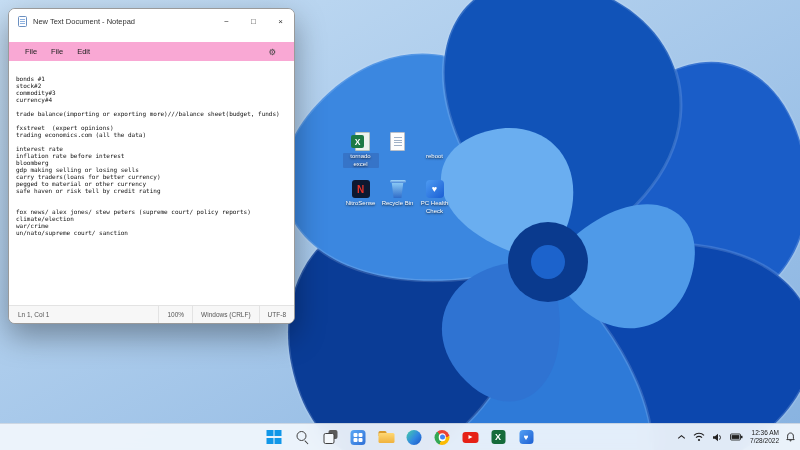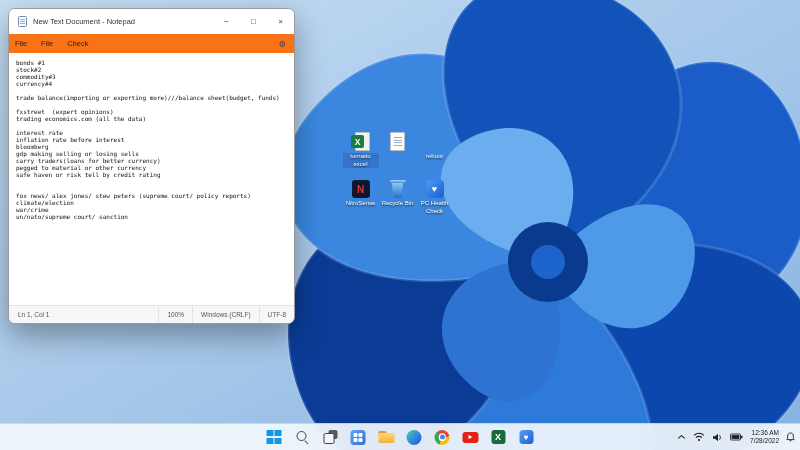--- a/index.html
+++ b/index.html
@@ -26,28 +26,28 @@
   .ic-rar .b3{background:#c0392b;}
   .ic-nitro{width:18px;height:18px;border-radius:3px;background:#0d1830;position:relative;}
   .ic-nitro::after{content:"N";position:absolute;inset:0;display:flex;align-items:center;justify-content:center;color:#e5342a;font-weight:bold;font-size:10px;}
   .ic-bin{position:relative;width:16px;height:19px;}
   .ic-bin::before{content:"";position:absolute;left:1px;top:3px;width:14px;height:16px;background:linear-gradient(180deg,#8ecdf8,#2f6cc8);clip-path:polygon(8% 0,92% 0,78% 100%,22% 100%);}
   .ic-bin::after{content:"";position:absolute;left:0;top:.5px;width:16px;height:3px;background:linear-gradient(180deg,#a8dbfa,#4a86d8);border-radius:1.5px;}
   .ic-ph{width:18px;height:18px;border-radius:4px;background:linear-gradient(135deg,#4d9bf2,#1a5ed4);position:relative;}
   .ic-ph::after{content:"♥";position:absolute;inset:0;display:flex;align-items:center;justify-content:center;color:#fff;font-size:9px;}
 
   
-  .notepad{position:absolute;left:8px;top:8px;width:287px;height:316px;background:#fff;border:1px solid #9a9a9a;border-radius:7px;box-shadow:0 12px 30px rgba(0,0,0,.35);display:flex;flex-direction:column;overflow:hidden;}
+  .notepad{position:absolute;left:8px;top:8px;width:287px;height:316px;background:#fff;border:1px solid #9a9a9a;border-radius:7px;box-shadow:0 12px 30px rgba(0,0,0,.35);display:flex;flex-direction:column;overflow:hidden;gap:8px;}
   .titlebar{height:25px;display:flex;align-items:center;padding-left:9px;gap:6px;flex:0 0 auto;background:#fff;}
   .np-appicon{width:9px;height:11px;border:1px solid #6a8fc0;border-radius:1.5px;background:#fdfdff;position:relative;flex:0 0 auto;}
   .np-appicon::before{content:"";position:absolute;left:1.2px;right:1.2px;top:2px;height:6px;background:repeating-linear-gradient(to bottom,#8db2e0 0 .8px,transparent .8px 2.1px);}
   .np-title{font-size:7.5px;color:#333;white-space:nowrap;}
   .winbtns{margin-left:auto;display:flex;height:100%;}
   .wb{width:27px;height:100%;display:flex;align-items:center;justify-content:center;font-size:8px;color:#333;}
-  .menubar{height:19px;display:flex;align-items:center;gap:2px;padding:0 0;flex:0 0 auto;background:#f97316;}
+  .menubar{height:19px;display:flex;align-items:center;gap:2px;padding:0 10px;flex:0 0 auto;background:#f9a8d4;}
   .menu{font-size:7.5px;color:#222;padding:2px 6px;border-radius:3px;}
   .gear{margin-left:auto;font-size:8.5px;color:#444;padding-right:8px;}
   .np-text{flex:1;font-family:"DejaVu Sans Mono",monospace;font-size:6px;line-height:7px;padding:6px 7px;color:#111;white-space:pre;overflow:hidden;}
   .statusbar{height:18px;border-top:1px solid #e3e3e3;background:#f7f7f7;display:flex;align-items:stretch;font-size:6.5px;color:#555;flex:0 0 auto;}
   .sb-cell{padding:0 8px;border-left:1px solid #e3e3e3;display:flex;align-items:center;white-space:nowrap;}
   .sb-first{flex:1;border-left:none;padding-left:9px;display:flex;align-items:center;}
 
   
   .taskbar{position:absolute;left:0;right:0;bottom:0;height:27px;background:rgba(241,246,252,.93);border-top:1px solid rgba(110,130,155,.25);backdrop-filter:blur(8px);}
   .tb-center{position:absolute;left:50%;top:0;height:100%;transform:translateX(-50%);display:flex;align-items:center;gap:5px;}
@@ -156,21 +156,21 @@
       <span class="np-title">New Text Document - Notepad</span>
       <span class="winbtns">
         <span class="wb">−</span>
         <span class="wb">□</span>
         <span class="wb">×</span>
       </span>
     </div>
     <div class="menubar">
       <span class="menu">File</span>
       <span class="menu">File</span>
-      <span class="menu">Check</span>
+      <span class="menu">Edit</span>
       <span class="gear">⚙</span>
     </div>
     <pre class="np-text">bonds #1
 stock#2
 commodity#3
 currency#4
 
 trade balance(importing or exporting more)///balance sheet(budget, funds)
 
 fxstreet  (expert opinions)

